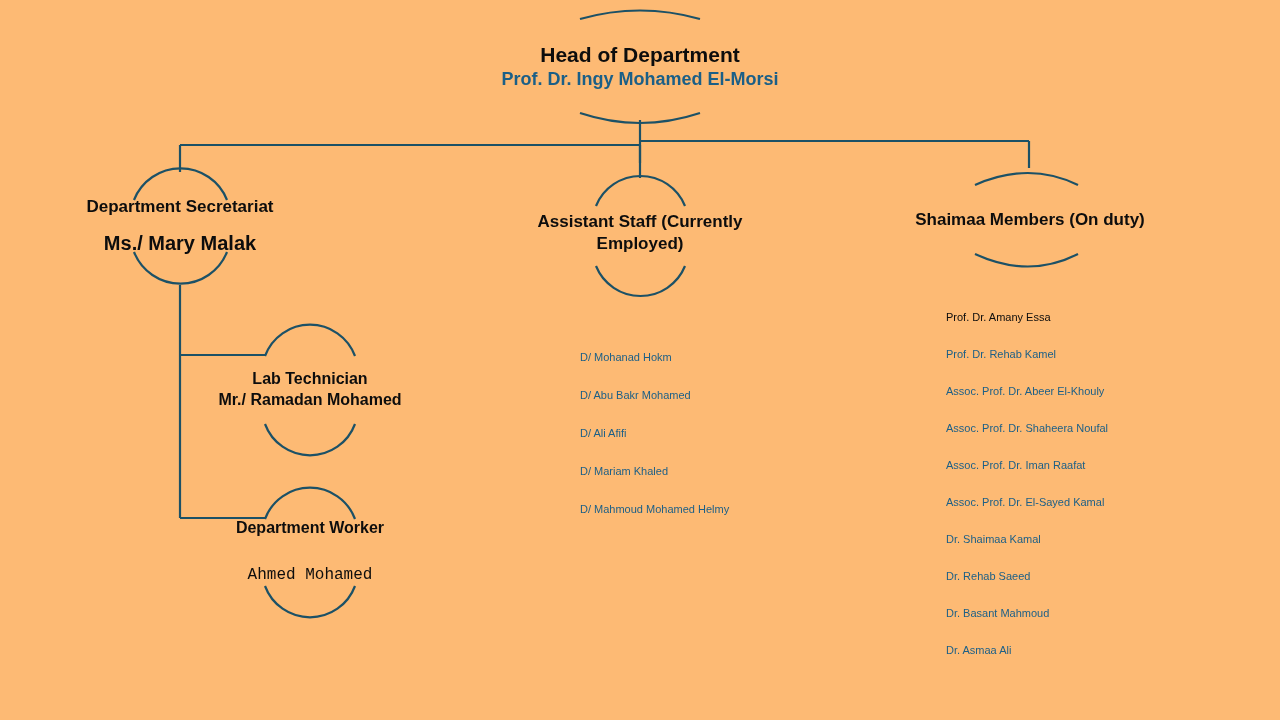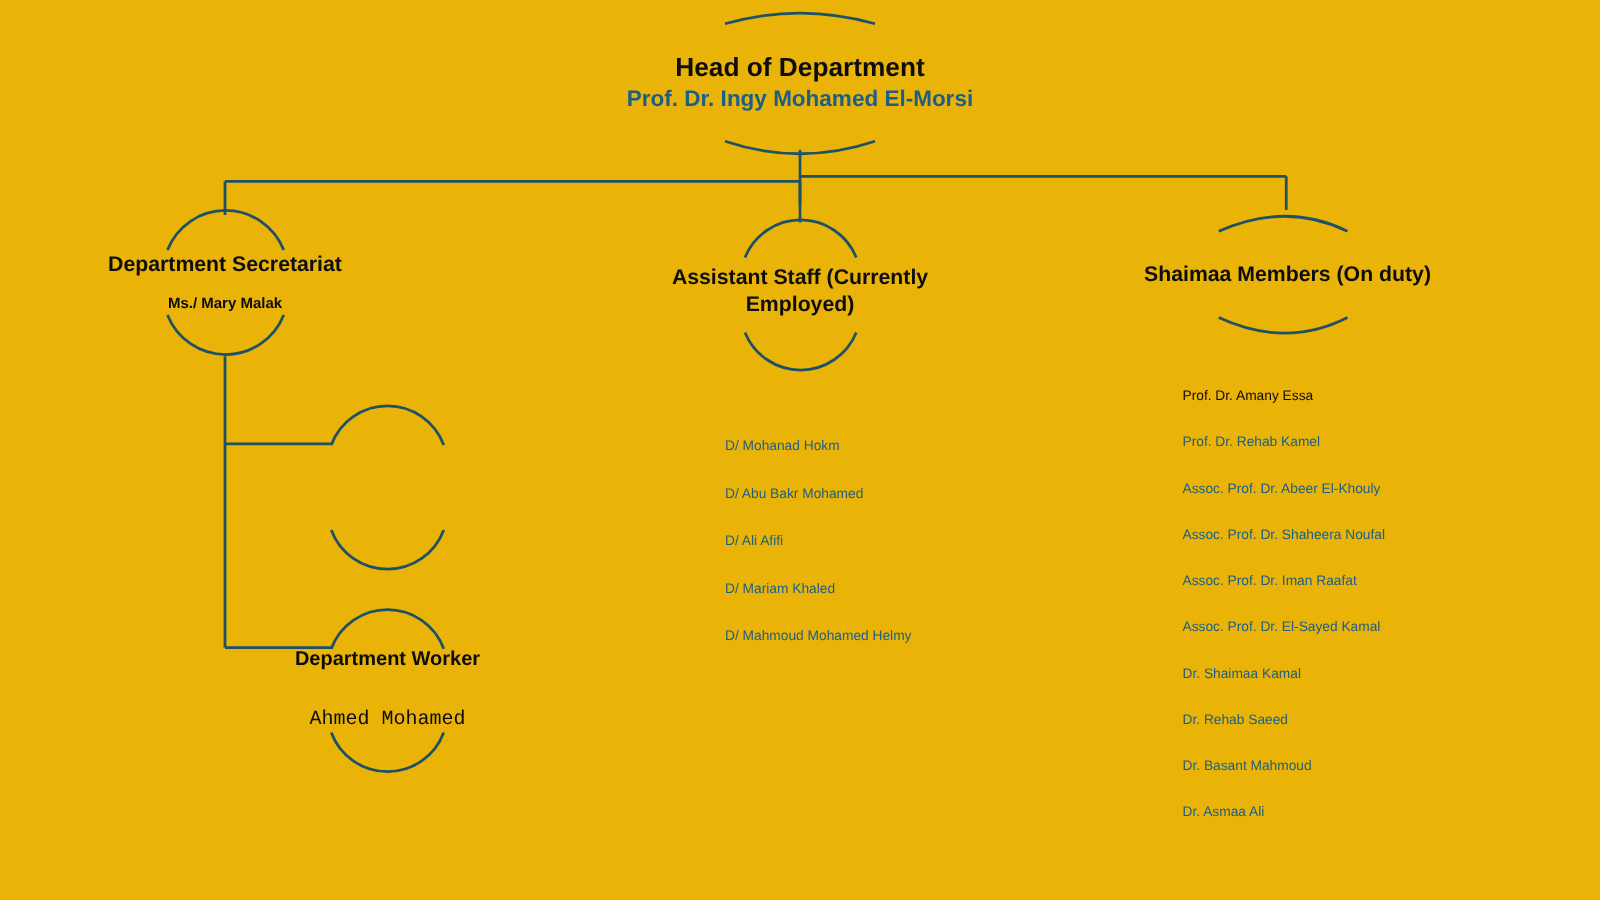--- a/index.html
+++ b/index.html
@@ -10,21 +10,21 @@
   }
   body {
     font-family: "Liberation Sans", "DejaVu Sans", sans-serif;
     -webkit-font-smoothing: antialiased;
   }
   #org-canvas {
     position: relative;
     width: 1280px;
     height: 720px;
     overflow: hidden;
-    background: #eab308;
+    background: #fdba74;
   }
   #connectors {
     position: absolute;
     left: 0;
     top: 0;
     width: 1280px;
     height: 720px;
     pointer-events: none;
   }
   .node {
@@ -63,21 +63,21 @@
   #node-head .node-title { font-size: 21px; }
   #node-head .node-sub   { font-size: 18px; }
 
   #node-secretariat {
     left: 30px;
     top: 190px;
     width: 300px;
     height: 72px;
   }
   #node-secretariat .node-title { font-size: 17px; }
-  #node-secretariat .node-sub   { font-size: 12px; margin-top: 12px; }
+  #node-secretariat .node-sub   { font-size: 20px; margin-top: 12px; }
 
   #node-lab {
     left: 160px;
     top: 356px;
     width: 300px;
     height: 68px;
   }
   #node-lab .node-title { font-size: 16px; }
   #node-lab .node-sub   { font-size: 16px; }
 
@@ -181,20 +181,24 @@
   <div class="node" id="node-head">
     <div class="node-title">Head of Department</div>
     <div class="node-sub teal">Prof. Dr. Ingy Mohamed El-Morsi</div>
   </div>
 
   <div class="node" id="node-secretariat">
     <div class="node-title">Department Secretariat</div>
     <div class="node-sub">Ms./ Mary Malak</div>
   </div>
 
+  <div class="node" id="node-lab">
+    <div class="node-title">Lab Technician</div>
+    <div class="node-sub">Mr./ Ramadan Mohamed</div>
+  </div>
 
   <div class="node" id="node-worker">
     <div class="node-title">Department Worker</div>
     <div class="node-sub regular">Ahmed Mohamed</div>
   </div>
 
   <div class="node" id="node-assistant">
     <div class="node-title">Assistant Staff (Currently Employed)</div>
   </div>
 

